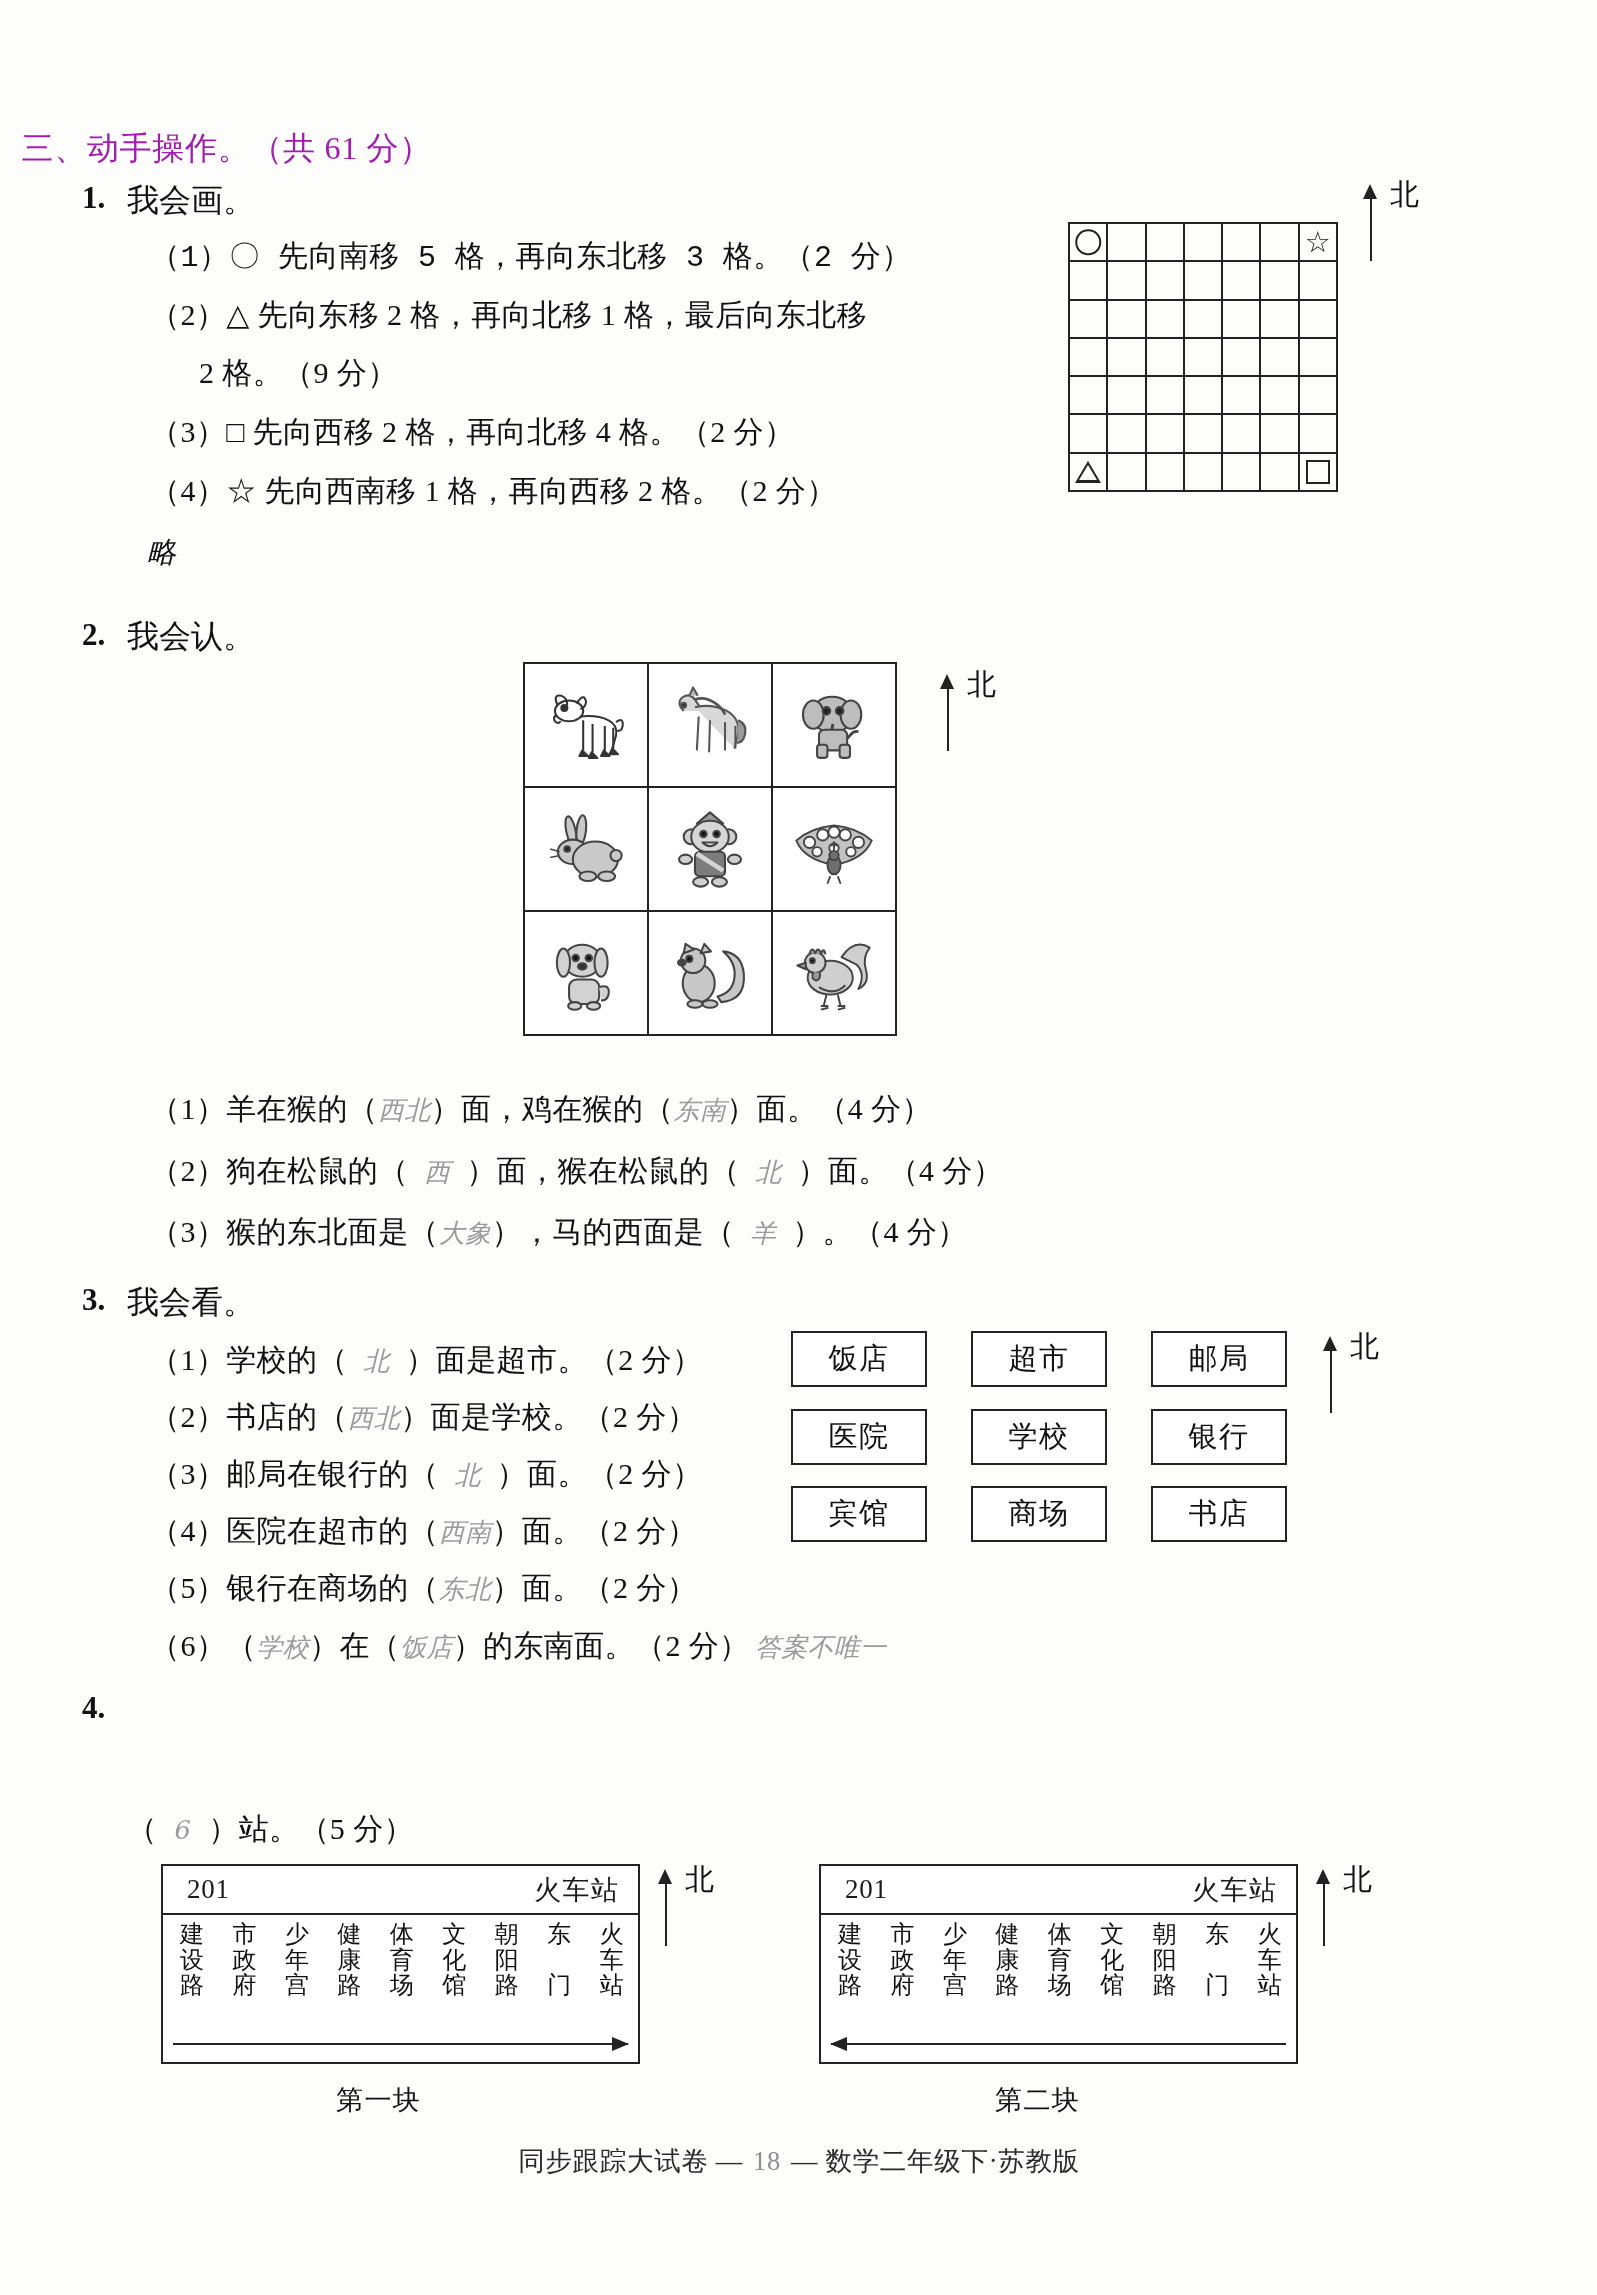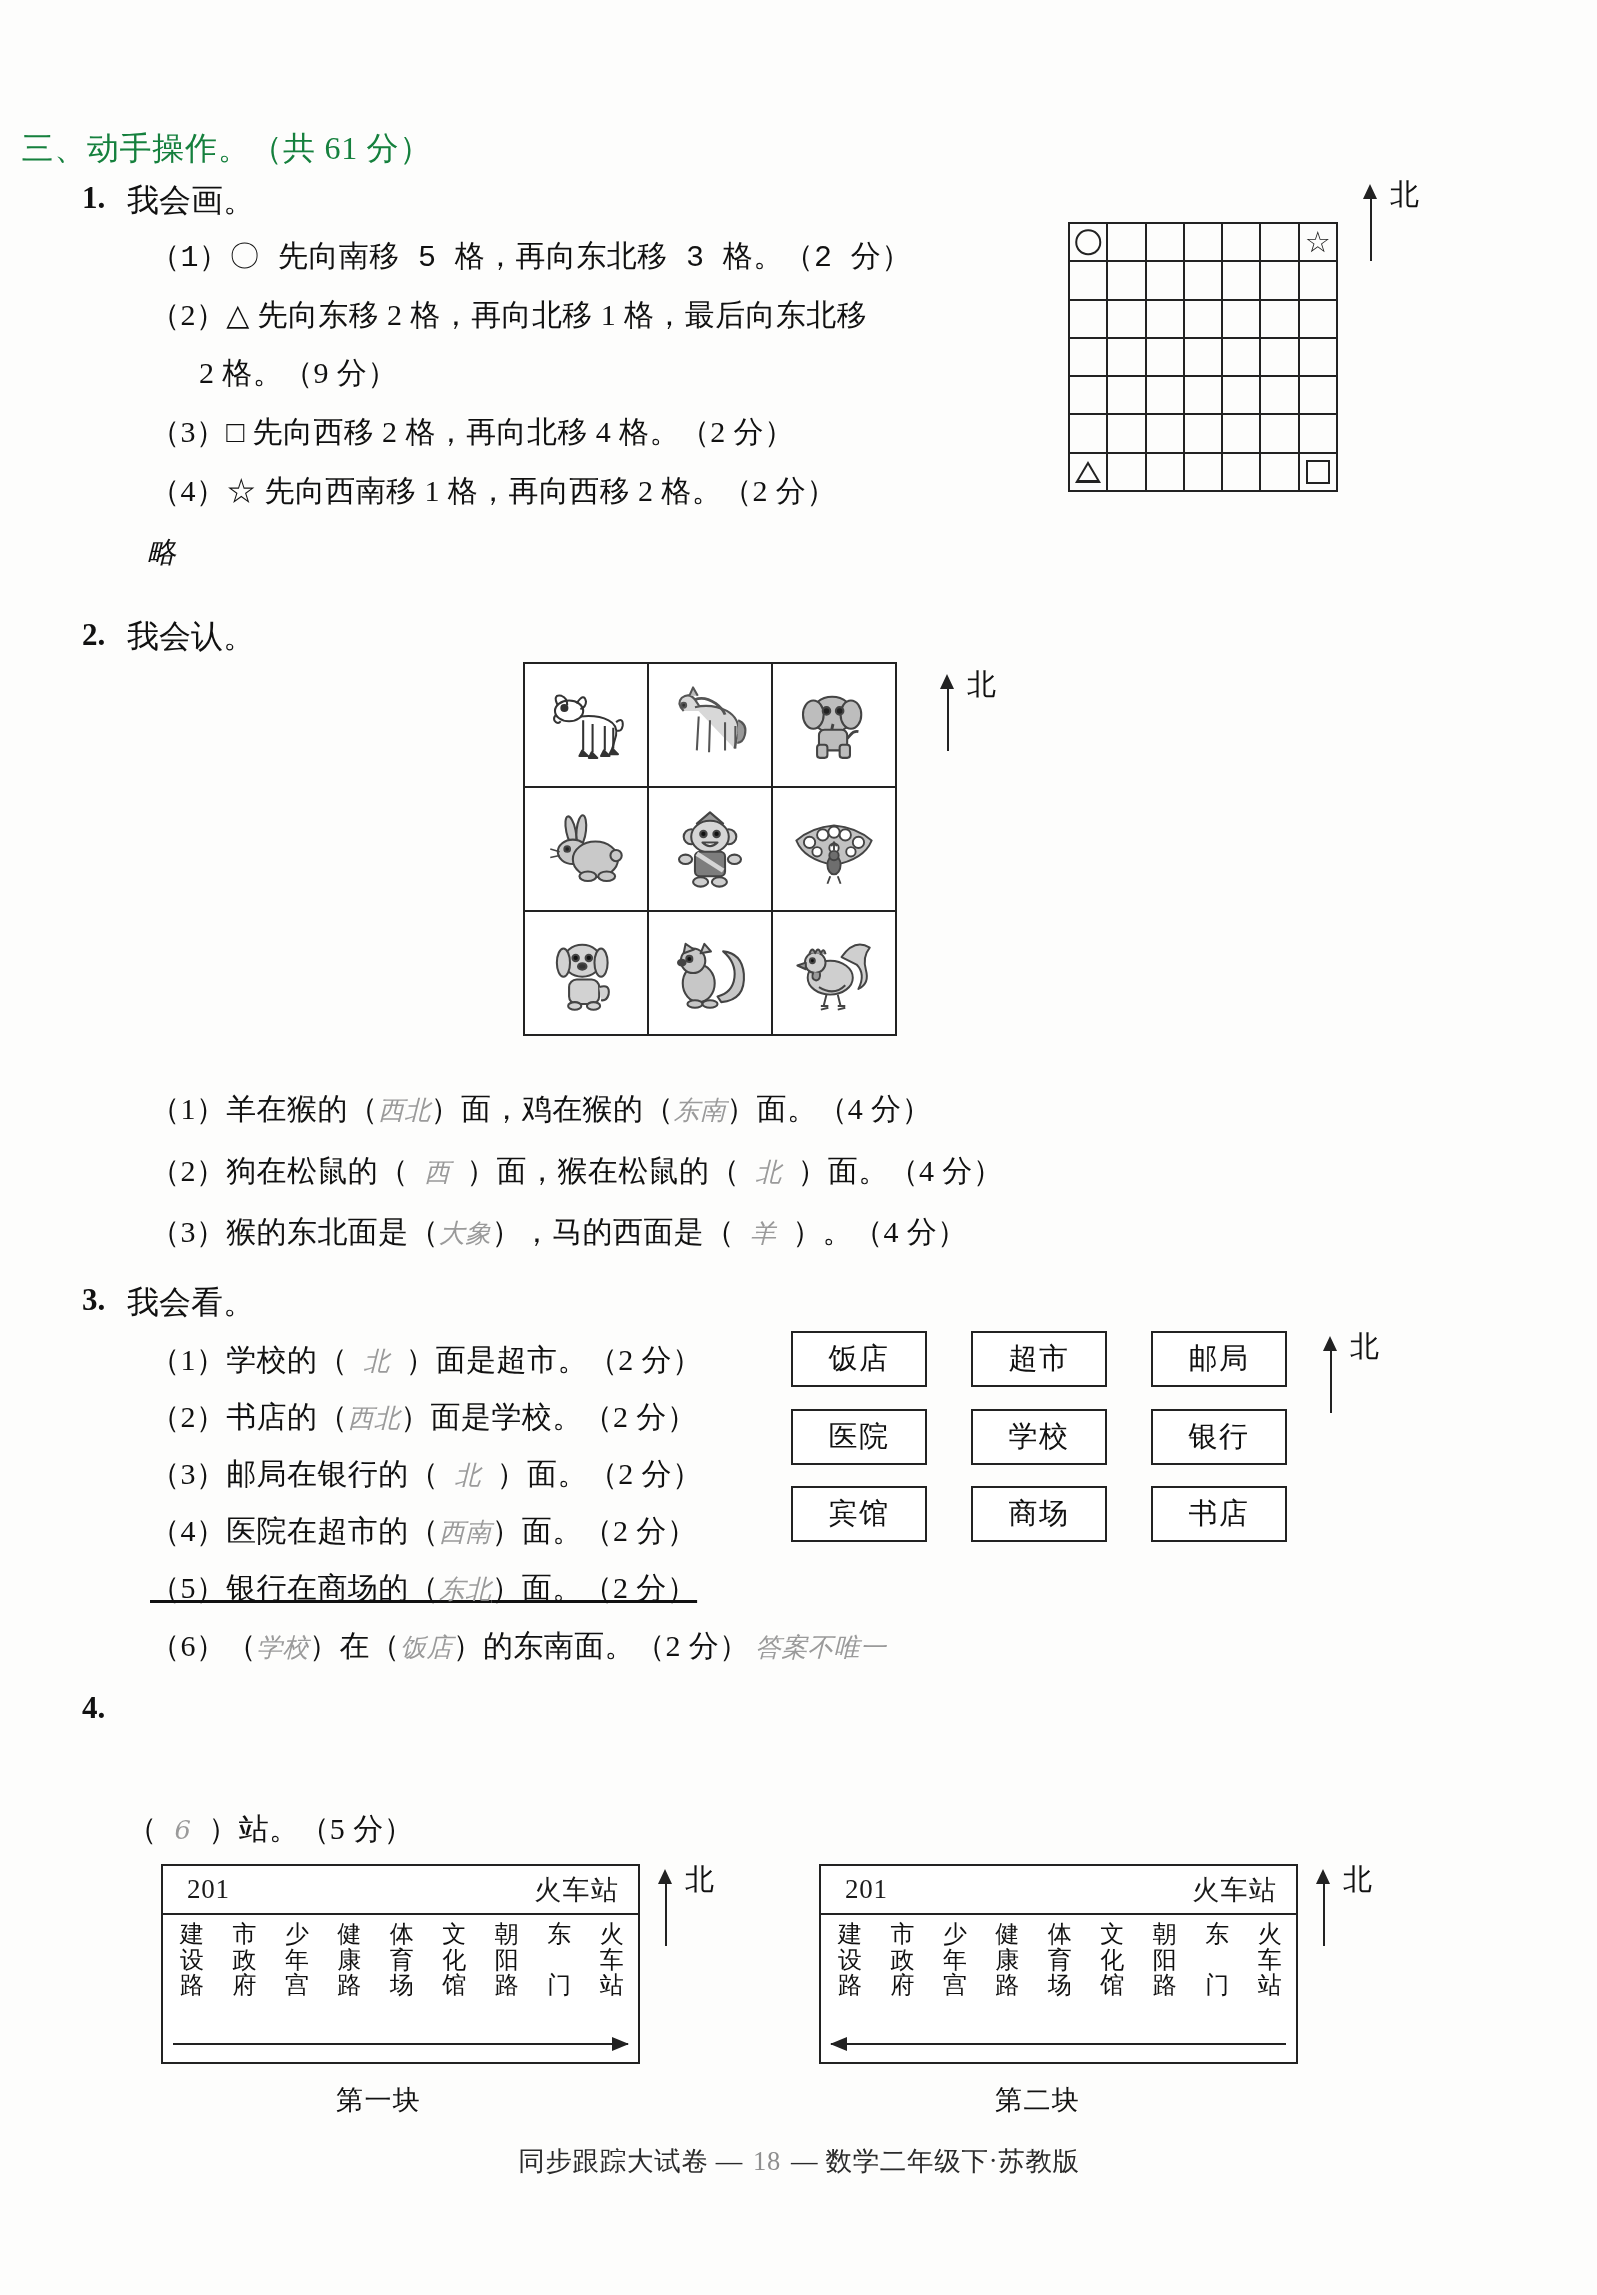--- a/index.html
+++ b/index.html
@@ -26,21 +26,21 @@
     font-style: italic;
   }
   .ans-sm { font-size: 0.86em; }
 
   
   .section-head {
     position: absolute;
     left: 21.5px;
     top: 127px;
     font-size: 32px;
-    color: #15803d;
+    color: #a21caf;
     letter-spacing: 0.7px;
     white-space: nowrap;
   }
 
   
   .q-num {
     position: absolute;
     font-size: 31px;
     font-weight: bold;
     color: #111;
@@ -549,21 +549,21 @@
   </div>
   <div class="q-line" style="left:150px; top:1397px;">
     <span>（2）书店的（</span><span class="ans ans-sm">西北</span><span>）面是学校。（2 分）</span>
   </div>
   <div class="q-line" style="left:150px; top:1454px;">
     <span>（3）邮局在银行的（</span><span class="ans ans-sm" style="padding:0 15.7px;">北</span><span>）面。（2 分）</span>
   </div>
   <div class="q-line" style="left:150px; top:1511px;">
     <span>（4）医院在超市的（</span><span class="ans ans-sm">西南</span><span>）面。（2 分）</span>
   </div>
-  <div class="q-line" style="left:150px; top:1568px;text-decoration:underline;">
+  <div class="q-line" style="left:150px; top:1568px;">
     <span>（5）银行在商场的（</span><span class="ans ans-sm">东北</span><span>）面。（2 分）</span>
   </div>
   <div class="q-line" style="left:150px; top:1626px;">
     <span>（6）（</span><span class="ans ans-sm">学校</span><span>）在（</span><span class="ans ans-sm">饭店</span><span>）的东南面。（2 分）</span><span class="ans ans-sm" style="padding-left:5.7px;">答案不唯一</span>
   </div>
 
   <div class="bld-map">
       <div class="bld-box">饭店</div>
       <div class="bld-box">超市</div>
       <div class="bld-box">邮局</div>

